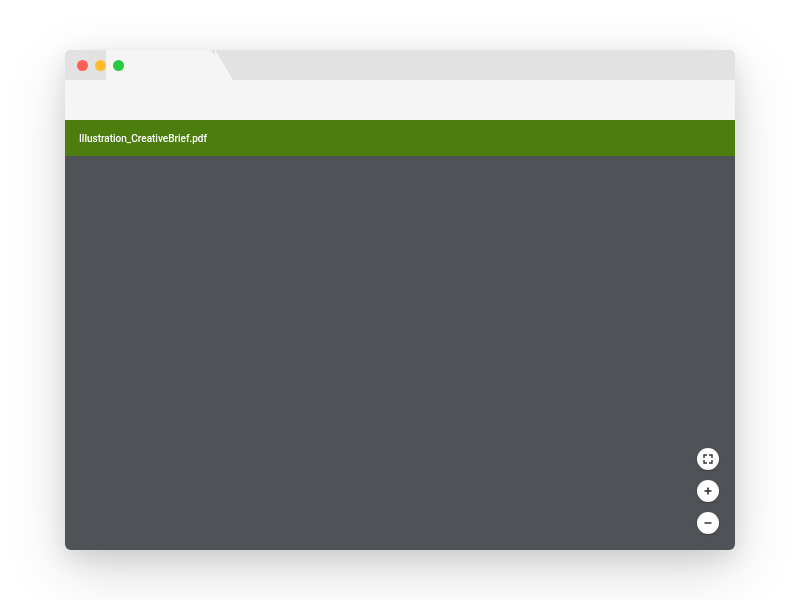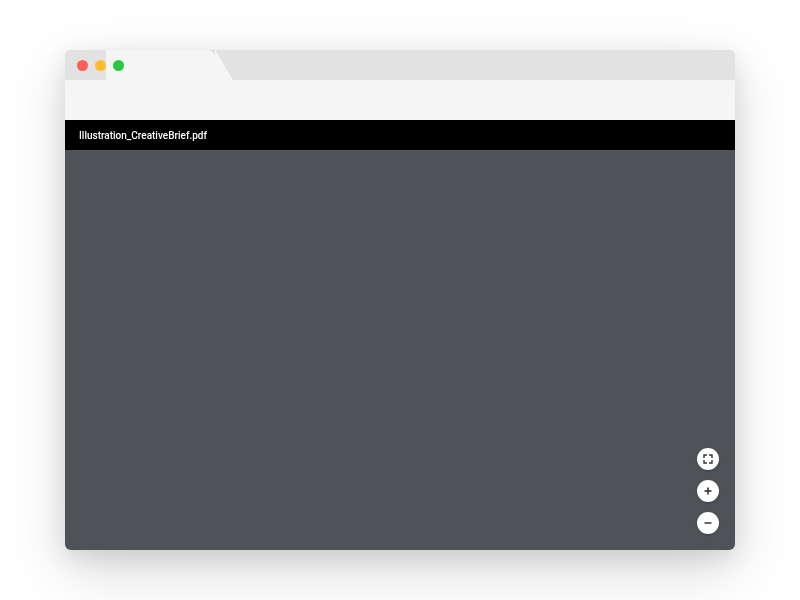--- a/index.html
+++ b/index.html
@@ -75,22 +75,22 @@
       width: 0;
       height: 0;
       border-bottom: 30px solid #f5f5f5;
       border-right: 18px solid transparent;
     }
     .addressbar {
       height: 40px;
       background: #f5f5f5;
     }
     .toolbar {
-      height: 30px;
-      background: #000000;
+      height: 36px;
+      background: #4d7c0f;
       display: flex;
       align-items: center;
       padding: 0 14px;
     }
     .toolbar-title {
       color: #ffffff;
       font-size: 10px;
       font-weight: 500;
     }
     .viewport {

